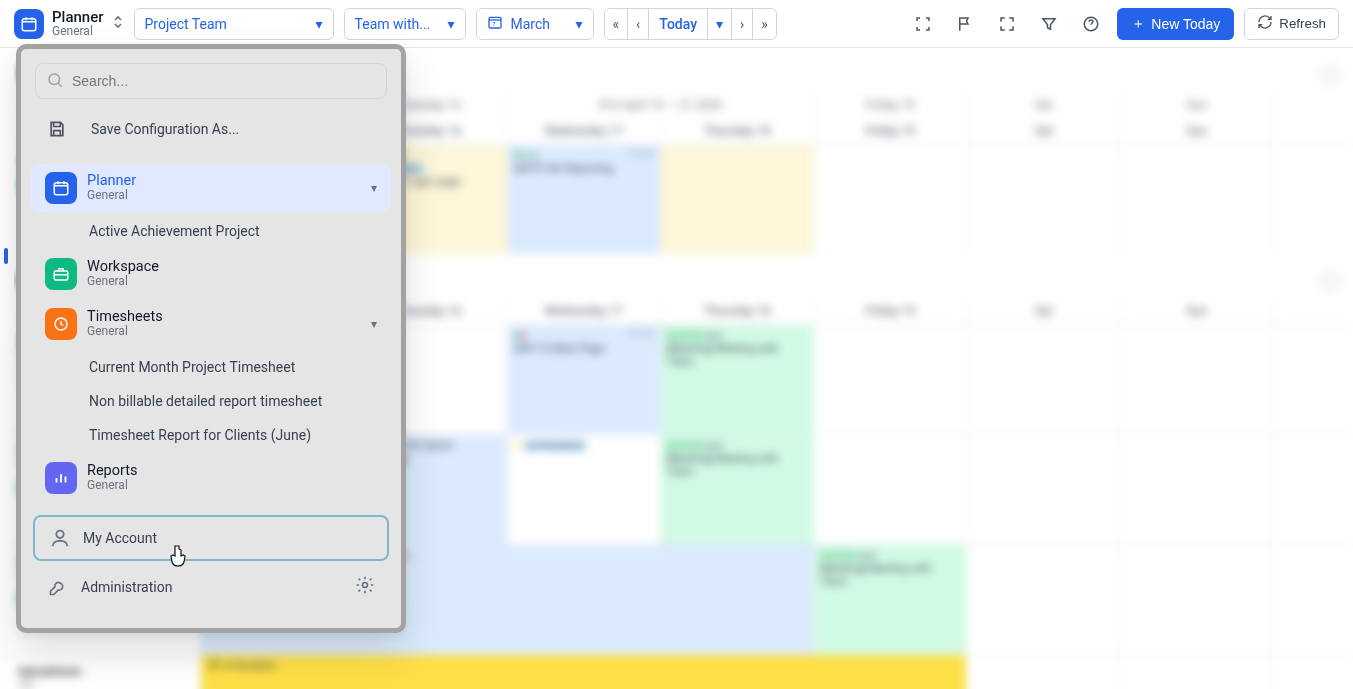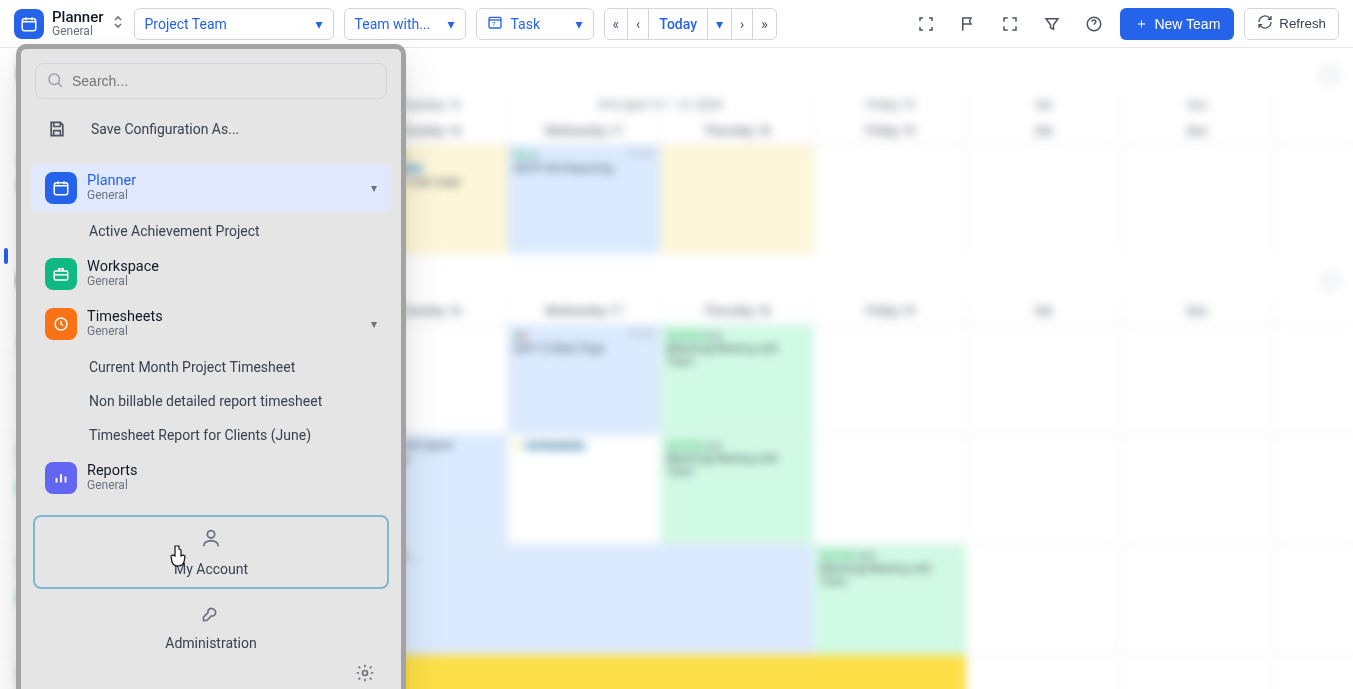--- a/index.html
+++ b/index.html
@@ -175,21 +175,21 @@
   .dd-item-title{font-size:14.5px;color:#111827;}
   .dd-item-sub{font-size:12px;color:#6b7280;}
   .dd-item .chev{margin-left:auto;color:#6b7280;font-size:12px;}
 
   .dd-subitem{
     display:block;padding:9px 14px 9px 58px;color:#374151;cursor:pointer;border-radius:6px;margin:0 10px;
   }
 
   .dd-bottom-divider{height:1px;background:#e5e7eb;margin:6px 0;}
   .dd-footer-item{
-    display:flex;align-items:center;gap:12px;padding:10px 14px;margin:4px 12px;border-radius:8px;cursor:pointer;color:#374151;flex-direction:column;
+    display:flex;align-items:center;gap:12px;padding:10px 14px;margin:4px 12px;border-radius:8px;cursor:pointer;color:#374151;
   }
   .dd-footer-item.highlight{
     border:2px solid #7db7d1;border-radius:8px;
   }
   .dd-footer-item .fi-icon{width:22px;color:#6b7280;display:flex;justify-content:center;}
   .dd-footer-item .gear-right{margin-left:auto;color:#6b7280;}
 
   .cursor-pointer-img{
     position:absolute;left:168px;top:544px;z-index:30;pointer-events:none;
   }
@@ -229,21 +229,21 @@
   </div>
 
   <div class="select-control select-week">
     <span>
       <svg width="16" height="16" viewBox="0 0 24 24" fill="none" stroke="#2563eb" stroke-width="2">
           <rect x="3" y="5" width="18" height="16" rx="2"></rect>
           <path d="M3 9h18"></path>
           <text x="8" y="18" font-size="9" fill="#2563eb" stroke="none">7</text>
         </svg>
     </span>
-    <span>Task</span>
+    <span>March</span>
     <span class="caret">▾</span>
   </div>
 
   <div class="nav-group">
     <span>«</span>
     <span>‹</span>
     <span class="today">Today</span>
     <span style="color:#2563eb;">▾</span>
     <span>›</span>
     <span>»</span>
@@ -273,21 +273,21 @@
   </div>
   <div class="icon-btn">
     <svg width="18" height="18" viewBox="0 0 24 24" fill="none" stroke="#4b5563" stroke-width="2">
         <circle cx="12" cy="12" r="9"></circle>
         <path d="M9.5 9a2.5 2.5 0 015 0c0 1.5-2.5 2-2.5 4M12 17h.01"></path>
       </svg>
   </div>
 
   <button class="new-task-btn">
     <span>＋</span>
-    <span>New Team</span>
+    <span>New Today</span>
   </button>
 
   <button class="refresh-btn">
     <span>
       <svg width="16" height="16" viewBox="0 0 24 24" fill="none" stroke="#4b5563" stroke-width="2">
           <path d="M3 12a9 9 0 0115-6.7L21 8M21 3v5h-5M21 12a9 9 0 01-15 6.7L3 16M3 21v-5h5"></path>
         </svg>
     </span>
     <span>Refresh</span>
   </button>

